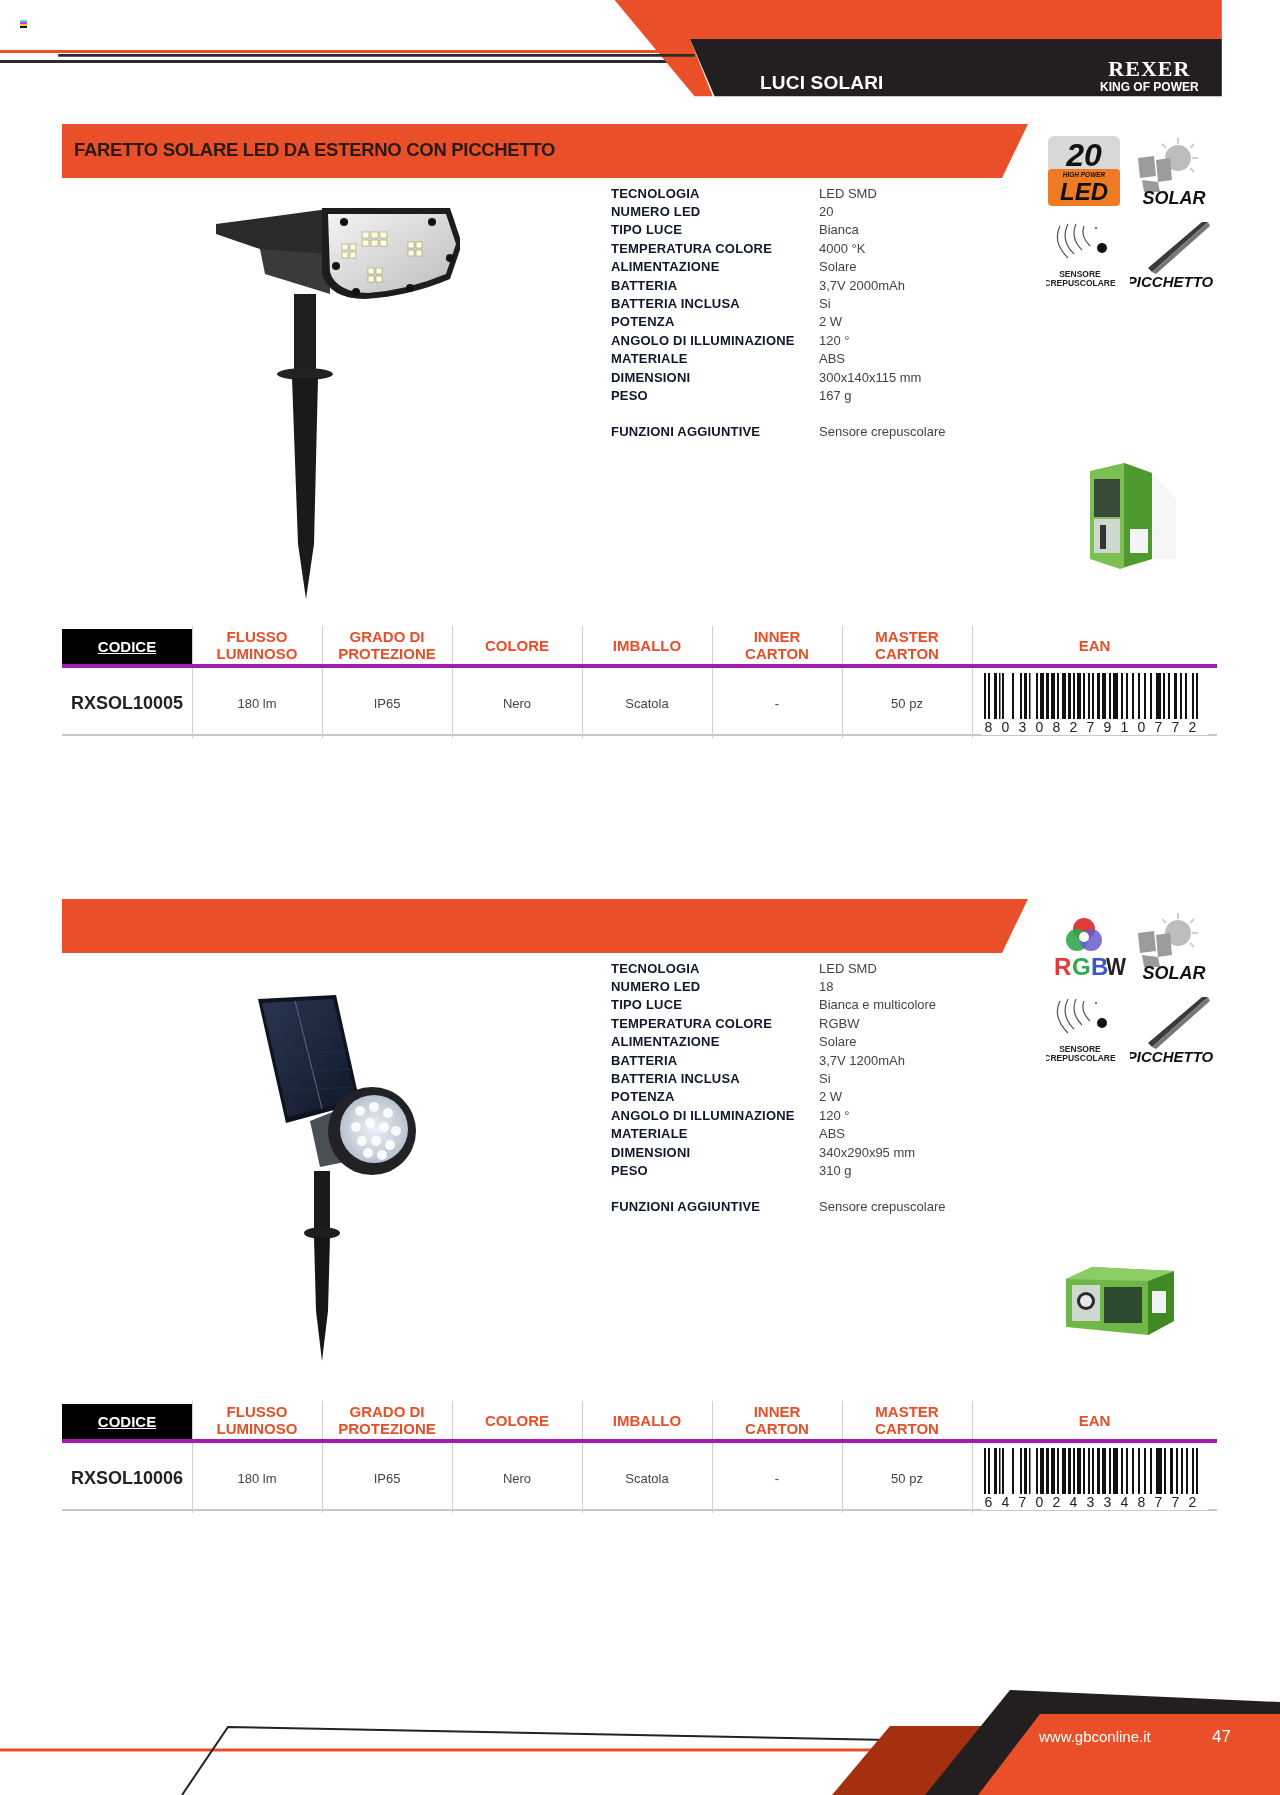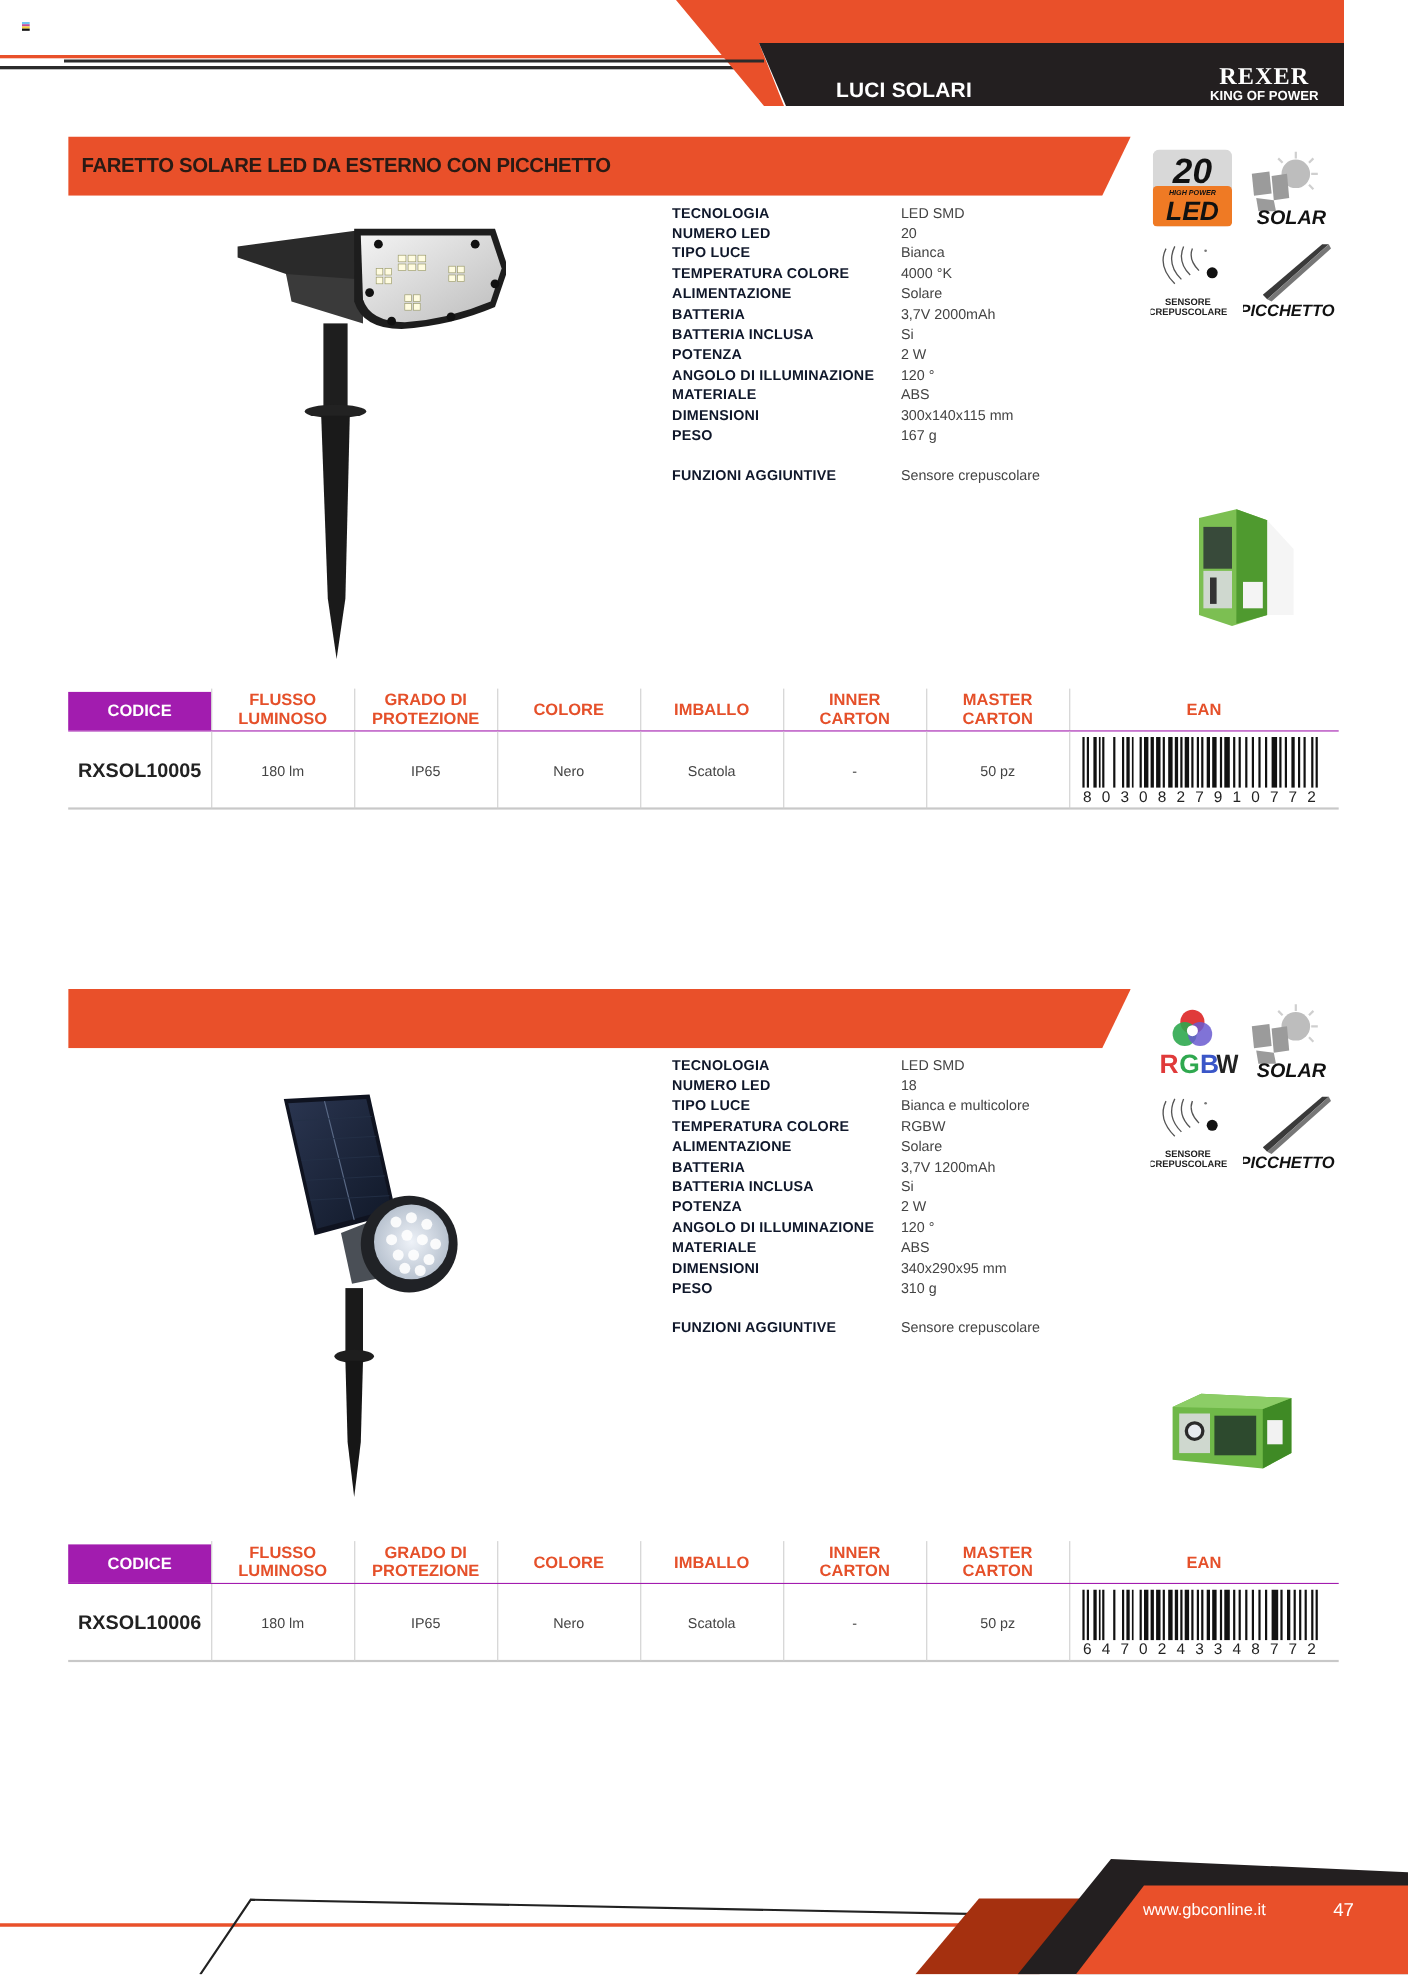--- a/index.html
+++ b/index.html
@@ -30,24 +30,24 @@
   .spec-k { width: 208px; color: #0f172a; font-weight: bold; font-size: 13px; letter-spacing: 0.2px; }
   .spec-v { color: #444; font-size: 13px; }
 
   .badges { position: absolute; left: 1046px; top: 12px; width: 170px; height: 170px; }
   .badge { position: absolute; }
   .pack { position: absolute; }
 
   
   .tbl { position: absolute; left: 62px; width: 1155px; }
   .tbl-head { position: absolute; left: 0; top: 0; height: 38px; width: 1155px; }
-  .tbl-body { position: absolute; left: 0; top: 38px; height: 72px; width: 1155px; border-top: 1px solid #a21caf; border-bottom: 2px solid #c8c8c8; }
+  .tbl-body { position: absolute; left: 0; top: 38px; height: 72px; width: 1155px; border-top: 4px solid #a21caf; border-bottom: 2px solid #c8c8c8; }
   .th, .td { position: absolute; top: 0; display: flex; align-items: center; justify-content: center; text-align: center; }
   .th { height: 38px; color: #e5502a; font-weight: bold; font-size: 15px; line-height: 17px; }
-  .th.code { background: #a21caf; color: #fff; }
+  .th.code { background: #000000; color: #fff; text-decoration: underline; }
   .td { height: 70px; font-size: 13px; color: #444; }
   .td.code { font-weight: bold; font-size: 18px; color: #222; }
   .vsep { position: absolute; top: 0; width: 1px; background: #cfcfcf; }
   .barcode { position: absolute; left: 922px; top: 5px; width: 226px; height: 60px; }
   .ean-digits { position: absolute; left: 0; top: 46px; width: 226px; display: flex; justify-content: space-between; font-family: "Liberation Sans", sans-serif; font-size: 14px; color: #222; letter-spacing: 0; background: #fff; padding: 0 8px; }
 
   
   .ftr { position: absolute; left: 0; top: 1690px; width: 1280px; height: 105px; }
   .ftr-url { position: absolute; left: 1039px; top: 1728px; color: #fff; font-size: 15px; }
   .ftr-page { position: absolute; left: 1212px; top: 1727px; color: #fff; font-size: 17px; }

